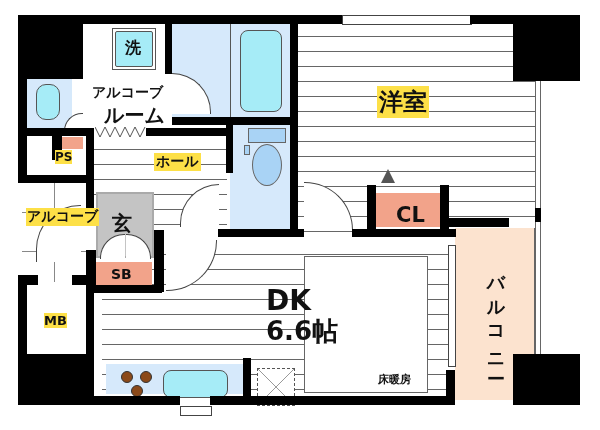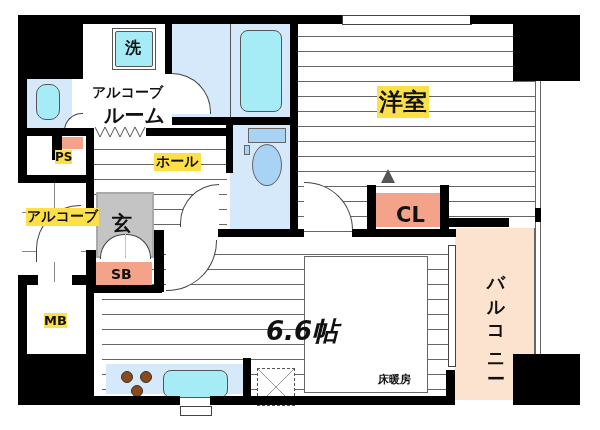--- a/index.html
+++ b/index.html
@@ -149,18 +149,19 @@
   <span class="label" style="left:154px;top:153px;font-size:14px;padding:0 2px;">ホール</span>
 
   <span class="label" style="left:30px;top:150px;font-size:12px;margin-left:25px;">PS</span>
 
   <span class="label" style="left:26px;top:208px;font-size:14px;font-weight:bold;padding:0 1px;">アルコーブ</span>
 
   <span class="label" style="left:44px;top:313px;font-size:13px;">MB</span>
 
   <span class="label" style="left:377px;top:86px;font-size:24px;padding:0 2px;">洋室</span>
 
-  <span class="label" style="left:266px;top:314px;font-size:26px;background:transparent;font-style:italic;">6.6帖</span>
+  <span class="label" style="left:266px;top:284px;font-size:28px;background:transparent;">DK</span>
+  <span class="label" style="left:266px;top:314px;font-size:26px;background:transparent;">6.6帖</span>
   <span class="label nobg" style="left:378px;top:372px;font-size:11px;">床暖房</span>
 
   <span class="label nobg" style="left:484px;top:262px;font-size:18px;writing-mode:vertical-rl;letter-spacing:6px;">バルコニー</span>
 
 </div>
 
 </body></html>

